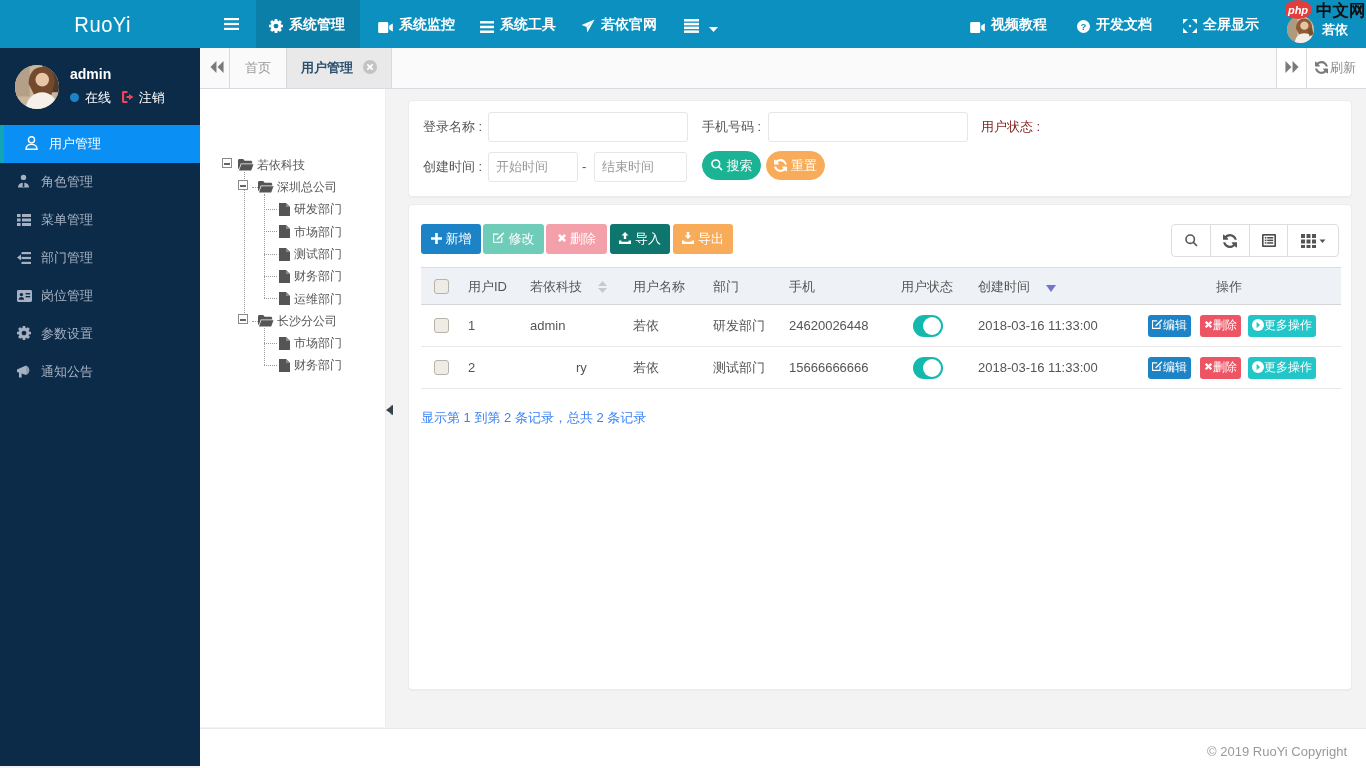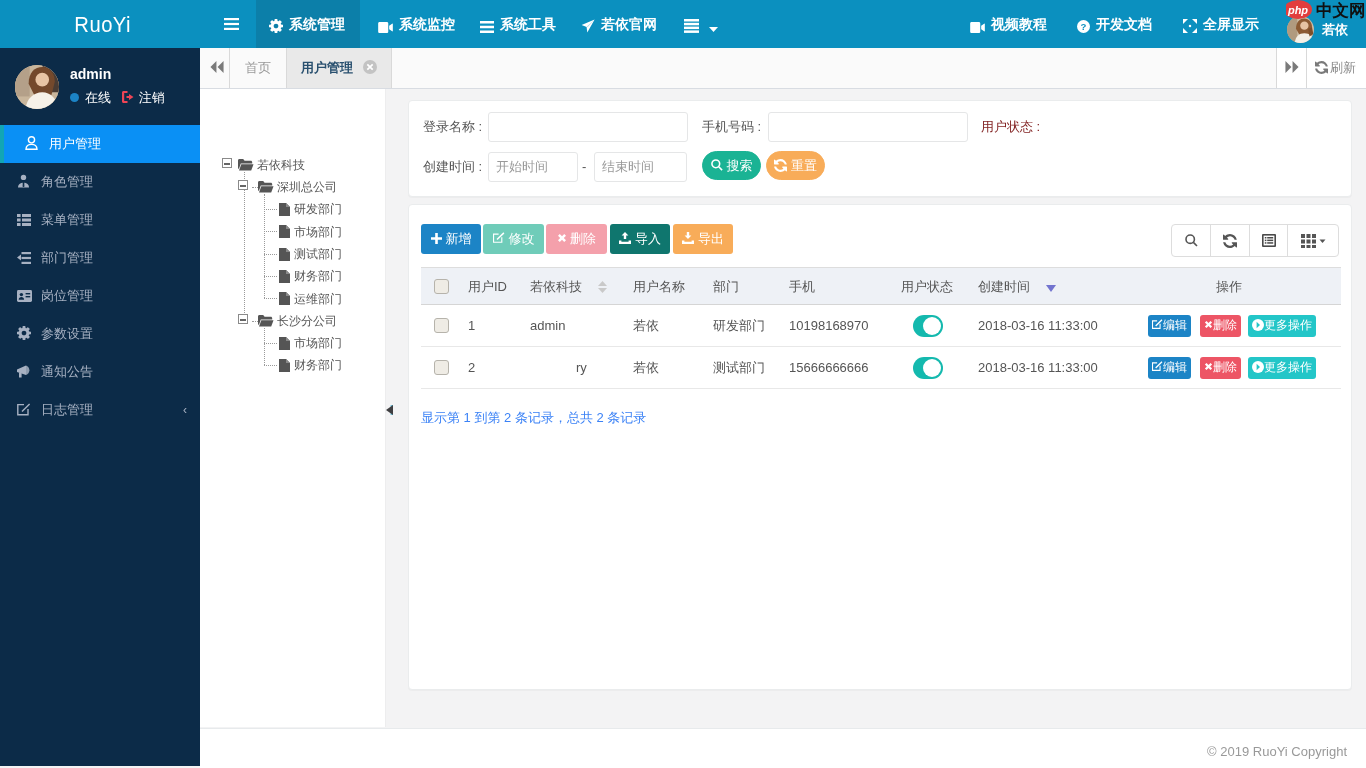--- a/index.html
+++ b/index.html
@@ -130,26 +130,20 @@
     <div class="mitem"><span class="mic"><svg width="14" height="14" viewBox="0 0 1536 1536">
             <path fill="#a7b1c2" d="M1024 768q0-106-75-181t-181-75-181 75-75 181 75 181 181 75 181-75 75-181zm512-109v222q0 12-8 23t-20 13l-185 28q-19 54-39 91 35 50 107 138 10 12 10 25t-9 23q-27 37-99 108t-94 71q-12 0-26-9l-138-108q-44 23-91 38-16 136-29 186-7 28-36 28h-222q-14 0-24.5-8.5t-11.5-21.5l-28-184q-49-16-90-37l-141 107q-10 9-25 9-14 0-25-11-126-114-165-168-7-10-7-23 0-12 8-23 15-21 51-66.5t54-70.5q-27-50-41-99l-183-27q-13-2-21-12.5t-8-23.5v-222q0-12 8-23t19-13l186-28q14-46 39-92-40-57-107-138-10-12-10-24 0-10 9-23 26-36 98.5-107.5t94.5-71.5q13 0 26 10l138 107q44-23 91-38 16-136 29-186 7-28 36-28h222q14 0 24.5 8.5t11.5 21.5l28 184q49 16 90 37l142-107q9-9 24-9 13 0 25 10 129 119 165 170 7 8 7 22 0 12-8 23-15 21-51 66.5t-54 70.5q26 50 41 98l183 28q13 2 21 12.5t8 23.5z" transform="translate(0,1536) scale(1,-1)"></path>
           </svg></span>参数设置</div>
     <div class="mitem"><span class="mic"><svg width="14" height="13" viewBox="0 0 14 13">
             <g fill="#a7b1c2">
               <path d="M0 4.5L9 .5v9.5L0 7z"></path>
               <path d="M9 .5c2 .8 3.4 2.6 3.4 4.7S11 9.2 9 10z" opacity=".85"></path>
               <rect x="2" y="7.5" width="2.6" height="5"></rect>
             </g>
           </svg></span>通知公告</div>
-    <div class="mitem"><span class="mic"><svg width="14" height="13" viewBox="0 0 14 13">
-            <g fill="none" stroke="#a7b1c2" stroke-width="1.4">
-              <path d="M11 6v5.8H.8V1.6H7"></path>
-              <path d="M5 8.5L12.6.9"></path>
-            </g>
-          </svg></span>日志管理<span style="position:absolute;right:13px;color:#a7b1c2;font-size:12px;">‹</span></div>
   </div>
 </div>
 <div id="logo"><span>RuoYi</span></div>
 <div id="navbar">
   <div class="nitem" style="padding:0 17px 0 24px;"><svg width="15" height="12" viewBox="0 0 15 12" style="margin:18px 0;">
         <g fill="#fff">
           <rect x="0" y="0" width="15" height="2.2"></rect>
           <rect x="0" y="4.9" width="15" height="2.2"></rect>
           <rect x="0" y="9.8" width="15" height="2.2"></rect>
         </g>
@@ -436,21 +430,21 @@
           <path d="M0 0h10L5 7z" fill="#7274cf"></path>
         </svg>
       <span class="abs" style="left:795px;">操作</span>
     </div>
     <div id="trow1" class="abs trow2" style="left:12px; top:100px; width:920px; height:42px; border-bottom:1px solid #e8e8e8; line-height:42px; color:#555;">
       <span class="cb" style="top:13px;"></span>
       <span class="abs" style="left:47px;">1</span>
       <span class="abs" style="left:109px;">admin</span>
       <span class="abs" style="left:212px;">若依</span>
       <span class="abs" style="left:292px;">研发部门</span>
-      <span class="abs" style="left:368px;">10198168970</span>
+      <span class="abs" style="left:368px;">24620026448</span>
       <span class="toggle" style="left:492px; top:10px;">
           <i></i>
         </span>
       <span class="abs" style="left:557px;">2018-03-16 11:33:00</span>
       <span class="opbtn" style="left:727px; background:#1c84c6;"><svg width="11" height="11" viewBox="0 0 15 14" style="display:inline-block;vertical-align:-1px;">
             <g fill="none" stroke="#fff" stroke-width="1.5">
               <path d="M11 6v6.3H.7V2.1H7"></path>
               <path d="M5 9L13.6.6" stroke-width="1.9"></path>
             </g>
           </svg>编辑</span>

